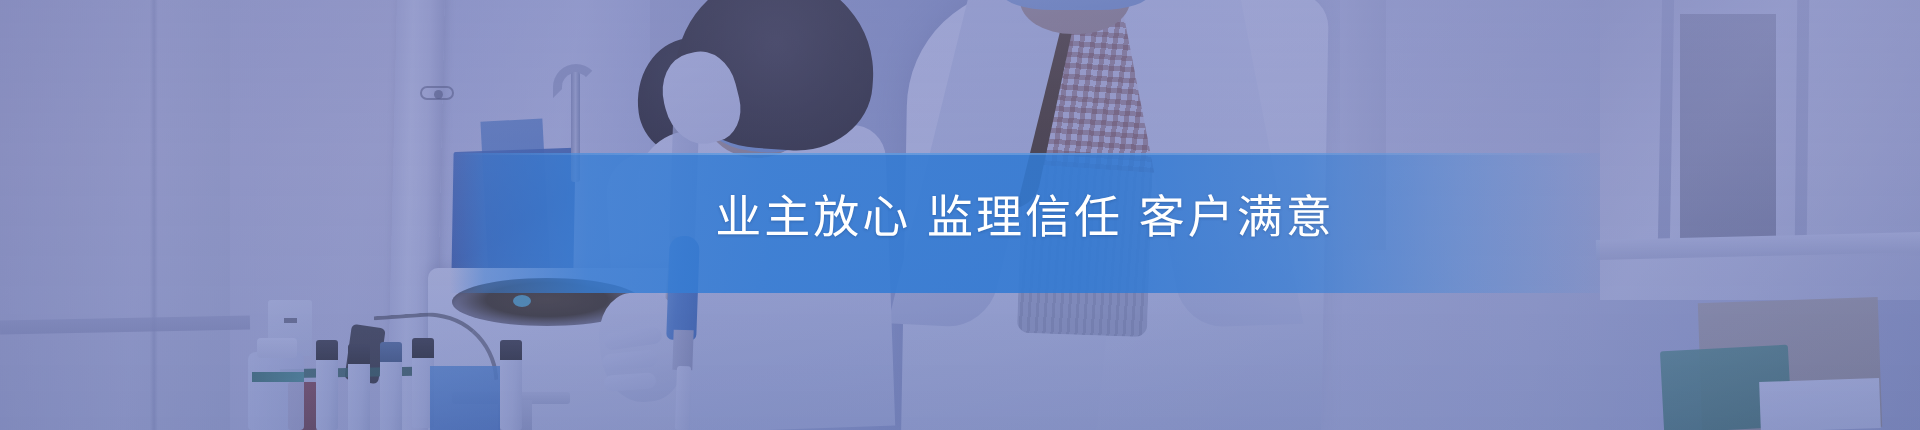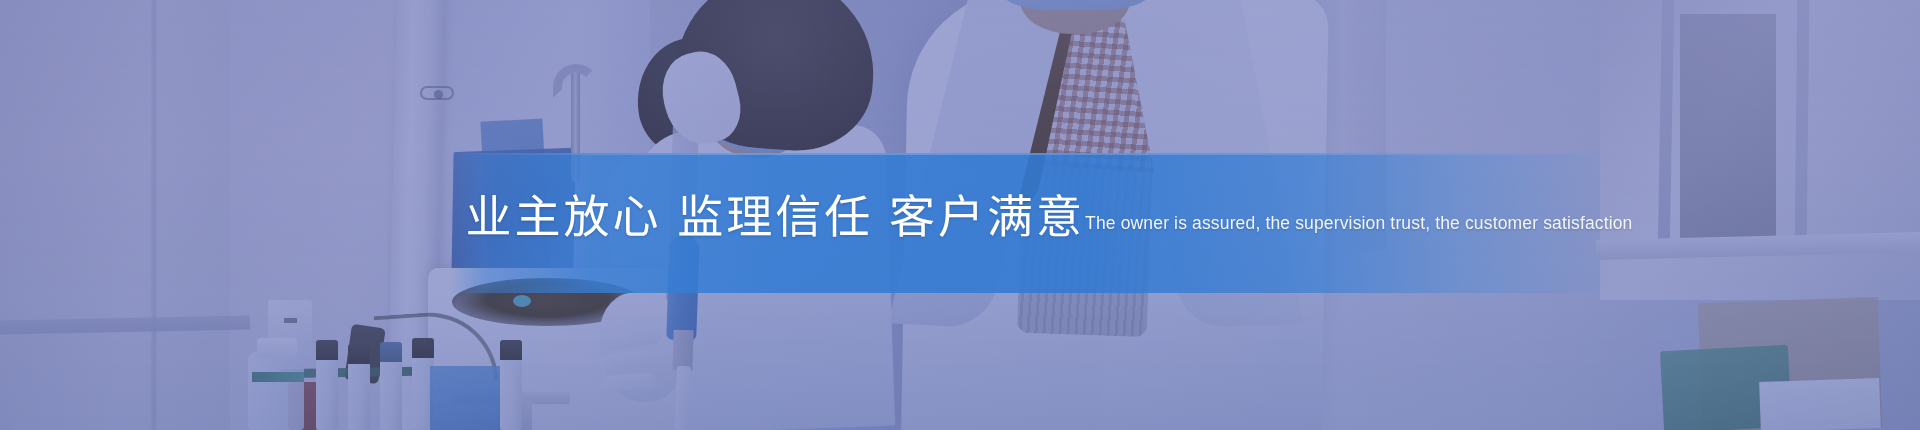--- a/index.html
+++ b/index.html
@@ -464,26 +464,26 @@
       rgba( 92,150,220,.08) 100%);
   }
   .band-top-hi {
     position:absolute; left:0; top:0; width:100%; height:2px;
     background:linear-gradient(90deg, rgba(255,255,255,0), rgba(255,255,255,.22) 25%, rgba(255,255,255,.16) 70%, rgba(255,255,255,0));
   }
 
   
   .caption {
     position:absolute;
-    left:474px;
+    left:450px;
     top:153px;
     width:1150px;
     height:140px;
     display:flex;
-    flex-direction:row;
+    flex-direction:column;
     align-items:center;
     justify-content:center;
   }
   .headline {
     font-size:46px;
     line-height:1.05;
     color:#ffffff;
     letter-spacing:3px;
     font-weight:400;
     white-space:nowrap;
@@ -597,16 +597,15 @@
     <div class="tint-a"></div>
     <div class="tint-b"></div>
   </div>
 
   <div class="band">
     <div class="band-top-hi"></div>
   </div>
 
   <div class="caption">
     <div class="headline">业主放心 监理信任  客户满意</div>
-    <div class="subhead">The owner is assured, the supervision trust, the customer satisfaction</div>
   </div>
 
 </div>
 
 </body></html>

